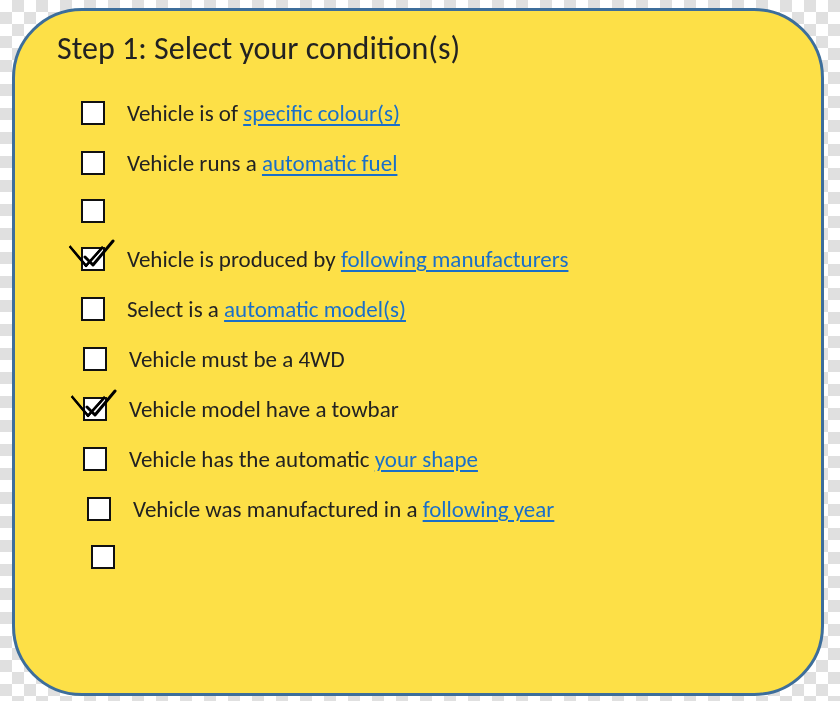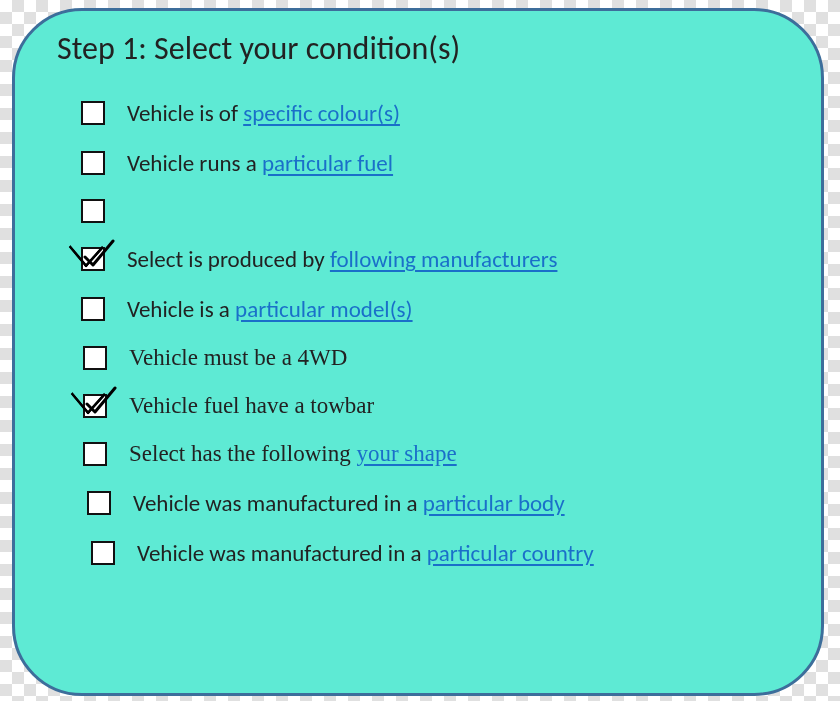--- a/index.html
+++ b/index.html
@@ -25,21 +25,21 @@
       background-size: 24px 24px;
       background-position: 0 0, 0 12px, 12px -12px, -12px 0px;
       z-index: 0;
     }
     .panel {
       position: absolute;
       top: 8px;
       left: 12px;
       width: 812px;
       height: 688px;
-      background: #5eead4;
+      background: #fde047;
       border: 3px solid #3d6e9b;
       border-radius: 70px;
       padding: 18px 30px 20px 42px;
       z-index: 1;
     }
     .title {
       font-size: 32px;
       color: #222;
       font-weight: 400;
       margin-bottom: 20px;
@@ -87,73 +87,72 @@
       font-size: 23px;
       color: #222;
       white-space: nowrap;
     }
     .link {
       color: #1a6fc9;
       text-decoration: underline;
       text-underline-offset: 3px;
       cursor: pointer;
     }
-    .nudge-1 { padding-left: 26px; font-family: Liberation Serif, serif; }
+    .nudge-1 { padding-left: 26px; }
     .nudge-2 { padding-left: 30px; }
     .nudge-3 { padding-left: 34px; }
   </style>
 </head>
 <body>
 
 <div class="checker-bg"></div>
 
 <div class="panel">
   <h1 class="title">Step 1: Select your condition(s)</h1>
   <div class="items" id="items-container">
       <div class="item">
         <span class="checkbox"></span>
         <span class="label"><span>Vehicle is of </span><span class="link">specific colour(s)</span></span>
       </div>
       <div class="item">
         <span class="checkbox"></span>
-        <span class="label"><span>Vehicle runs a </span><span class="link">particular fuel</span></span>
+        <span class="label"><span>Vehicle runs a </span><span class="link">automatic fuel</span></span>
       </div>
       <div class="item">
         <span class="checkbox"></span>
       </div>
       <div class="item">
         <span class="checkbox checked">
           <svg viewBox="0 0 34 34" fill="none" stroke="#000" stroke-width="3" stroke-linecap="round" stroke-linejoin="round">
             <path d="M4 20 L12 28 L32 4"></path>
           </svg>
         </span>
-        <span class="label"><span>Select is produced by </span><span class="link">following manufacturers</span></span>
+        <span class="label"><span>Vehicle is produced by </span><span class="link">following manufacturers</span></span>
       </div>
       <div class="item">
         <span class="checkbox"></span>
-        <span class="label"><span>Vehicle is a </span><span class="link">particular model(s)</span></span>
+        <span class="label"><span>Select is a </span><span class="link">automatic model(s)</span></span>
       </div>
       <div class="item nudge-1">
         <span class="checkbox"></span>
         <span class="label"><span>Vehicle must be a 4WD</span></span>
       </div>
       <div class="item nudge-1">
         <span class="checkbox checked">
           <svg viewBox="0 0 34 34" fill="none" stroke="#000" stroke-width="3" stroke-linecap="round" stroke-linejoin="round">
             <path d="M4 20 L12 28 L32 4"></path>
           </svg>
         </span>
-        <span class="label"><span>Vehicle fuel have a towbar</span></span>
+        <span class="label"><span>Vehicle model have a towbar</span></span>
       </div>
       <div class="item nudge-1">
         <span class="checkbox"></span>
-        <span class="label"><span>Select has the following </span><span class="link">your shape</span></span>
+        <span class="label"><span>Vehicle has the automatic </span><span class="link">your shape</span></span>
       </div>
       <div class="item nudge-2">
         <span class="checkbox"></span>
-        <span class="label"><span>Vehicle was manufactured in a </span><span class="link">particular body</span></span>
+        <span class="label"><span>Vehicle was manufactured in a </span><span class="link">following year</span></span>
       </div>
       <div class="item nudge-3">
         <span class="checkbox"></span>
-        <span class="label"><span>Vehicle was manufactured in a </span><span class="link">particular country</span></span>
       </div>
     </div>
 </div>
 
 </body></html>

